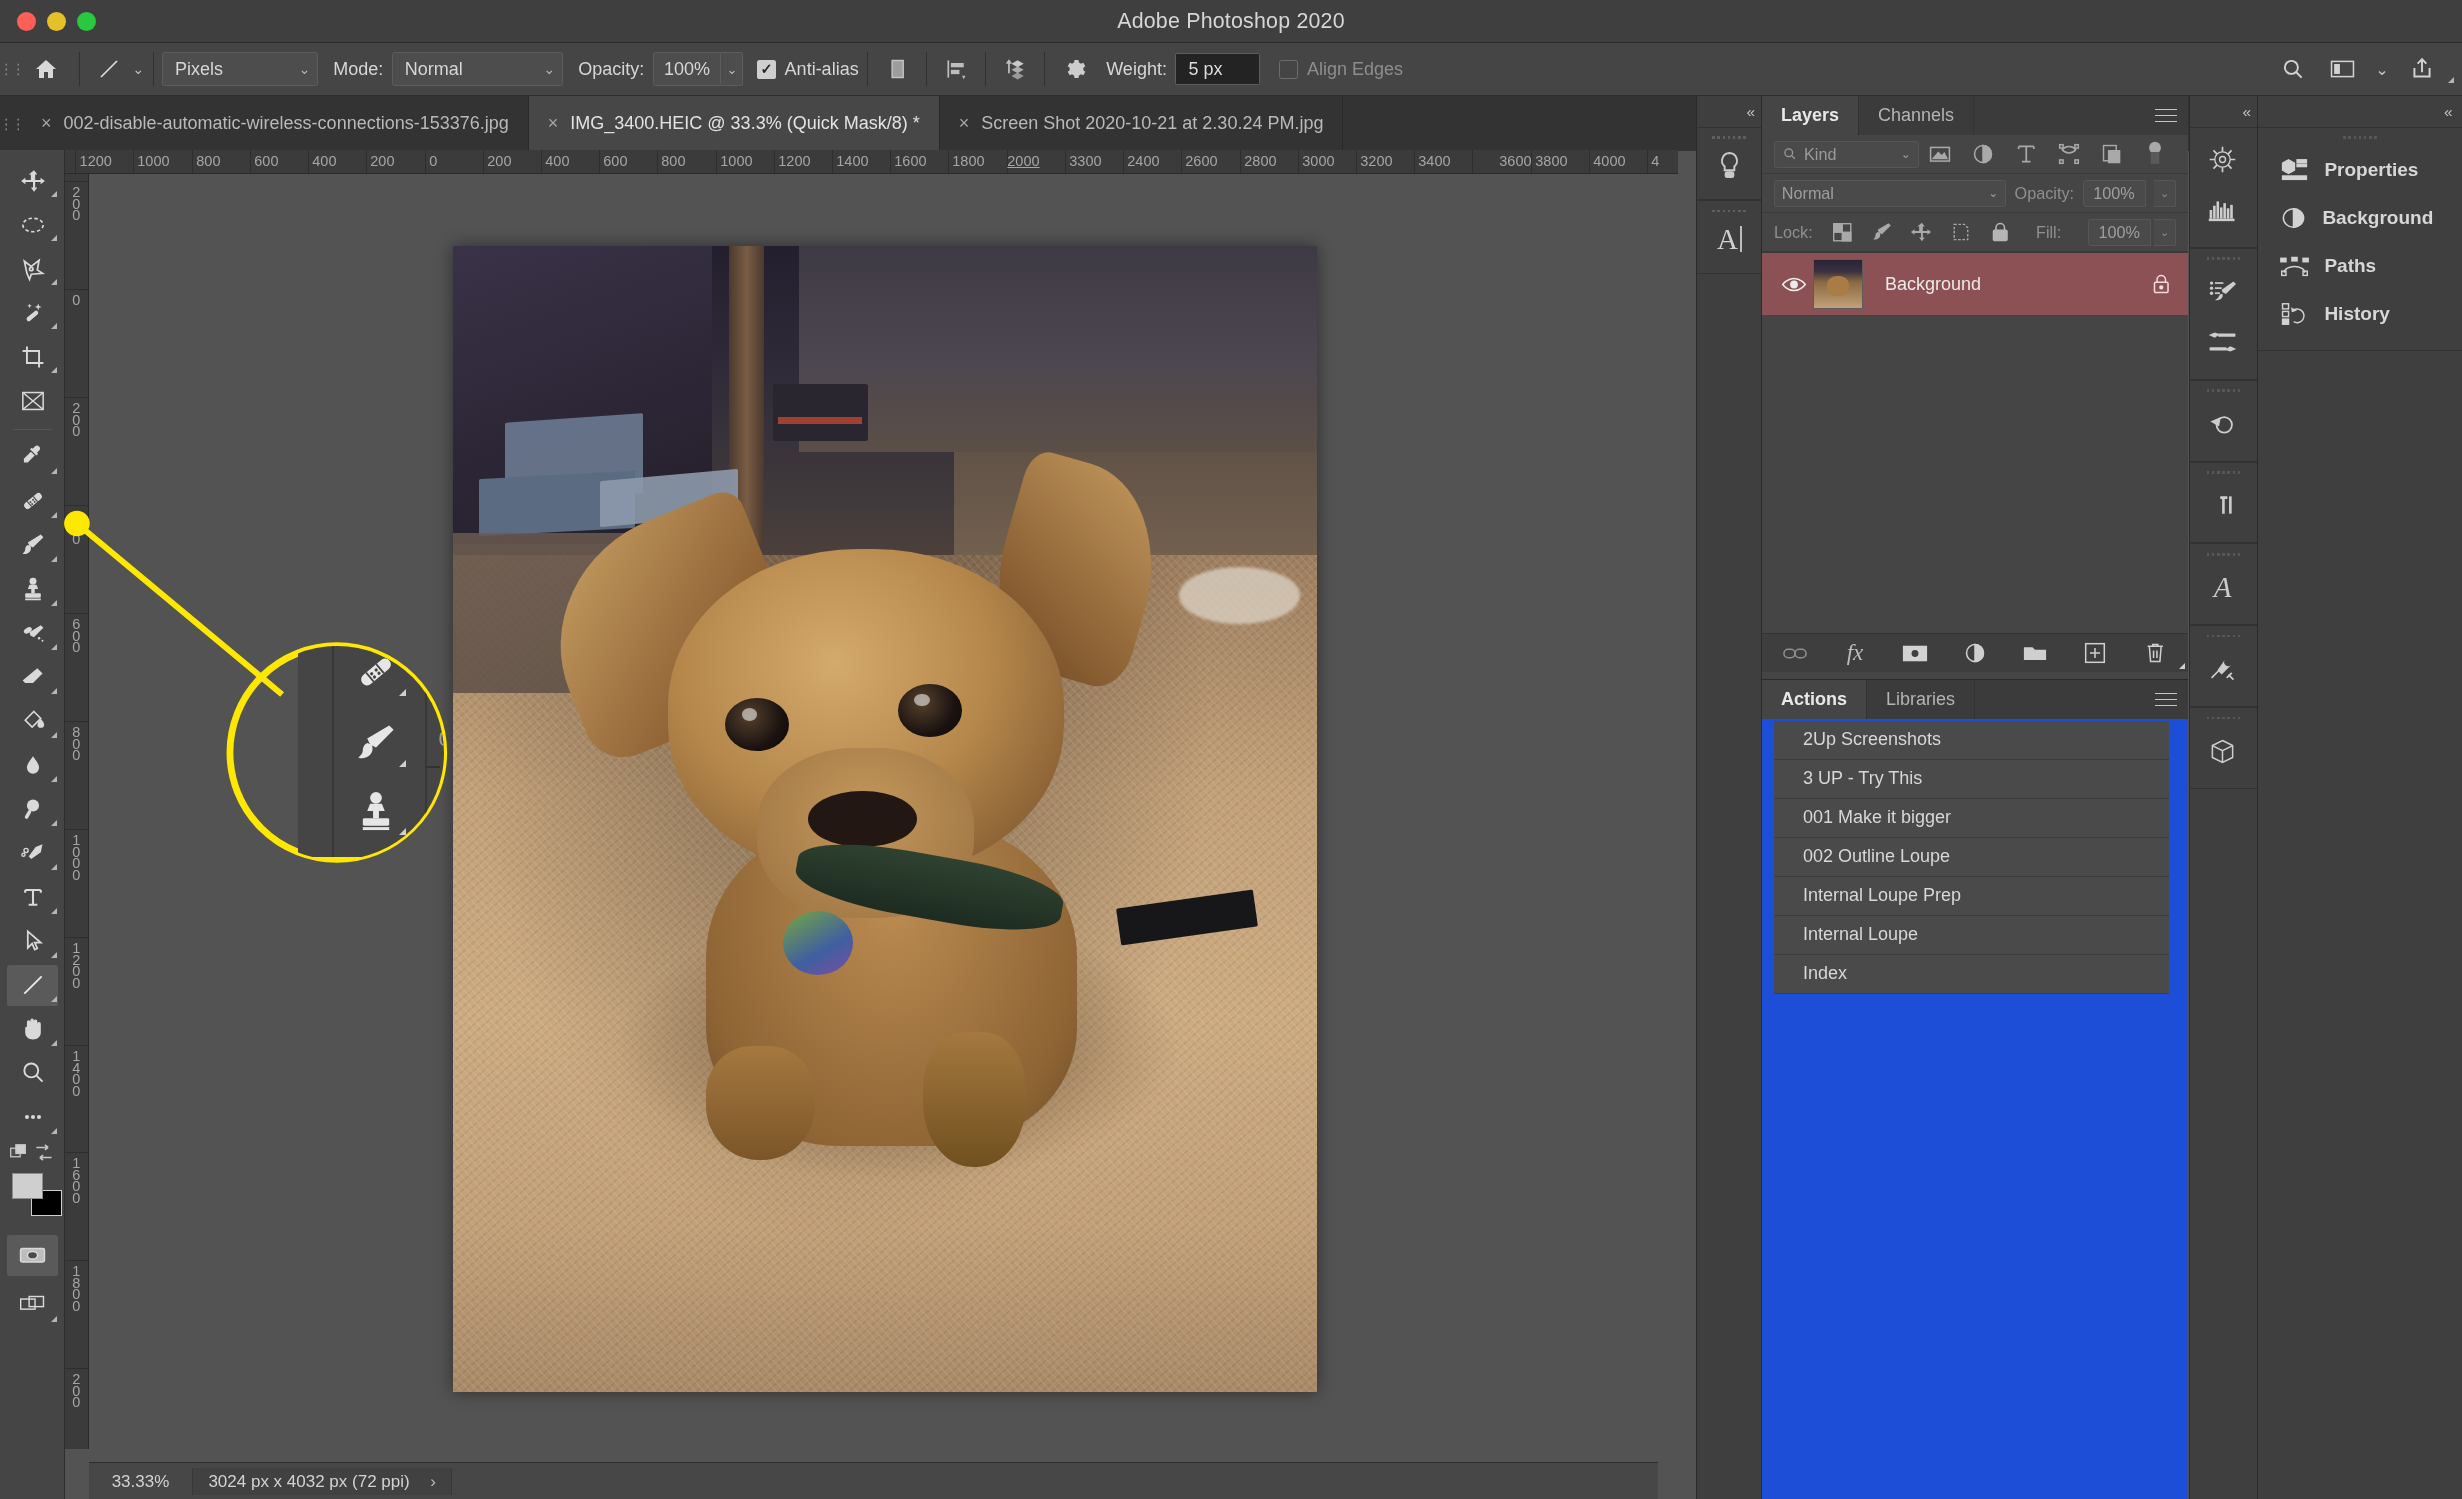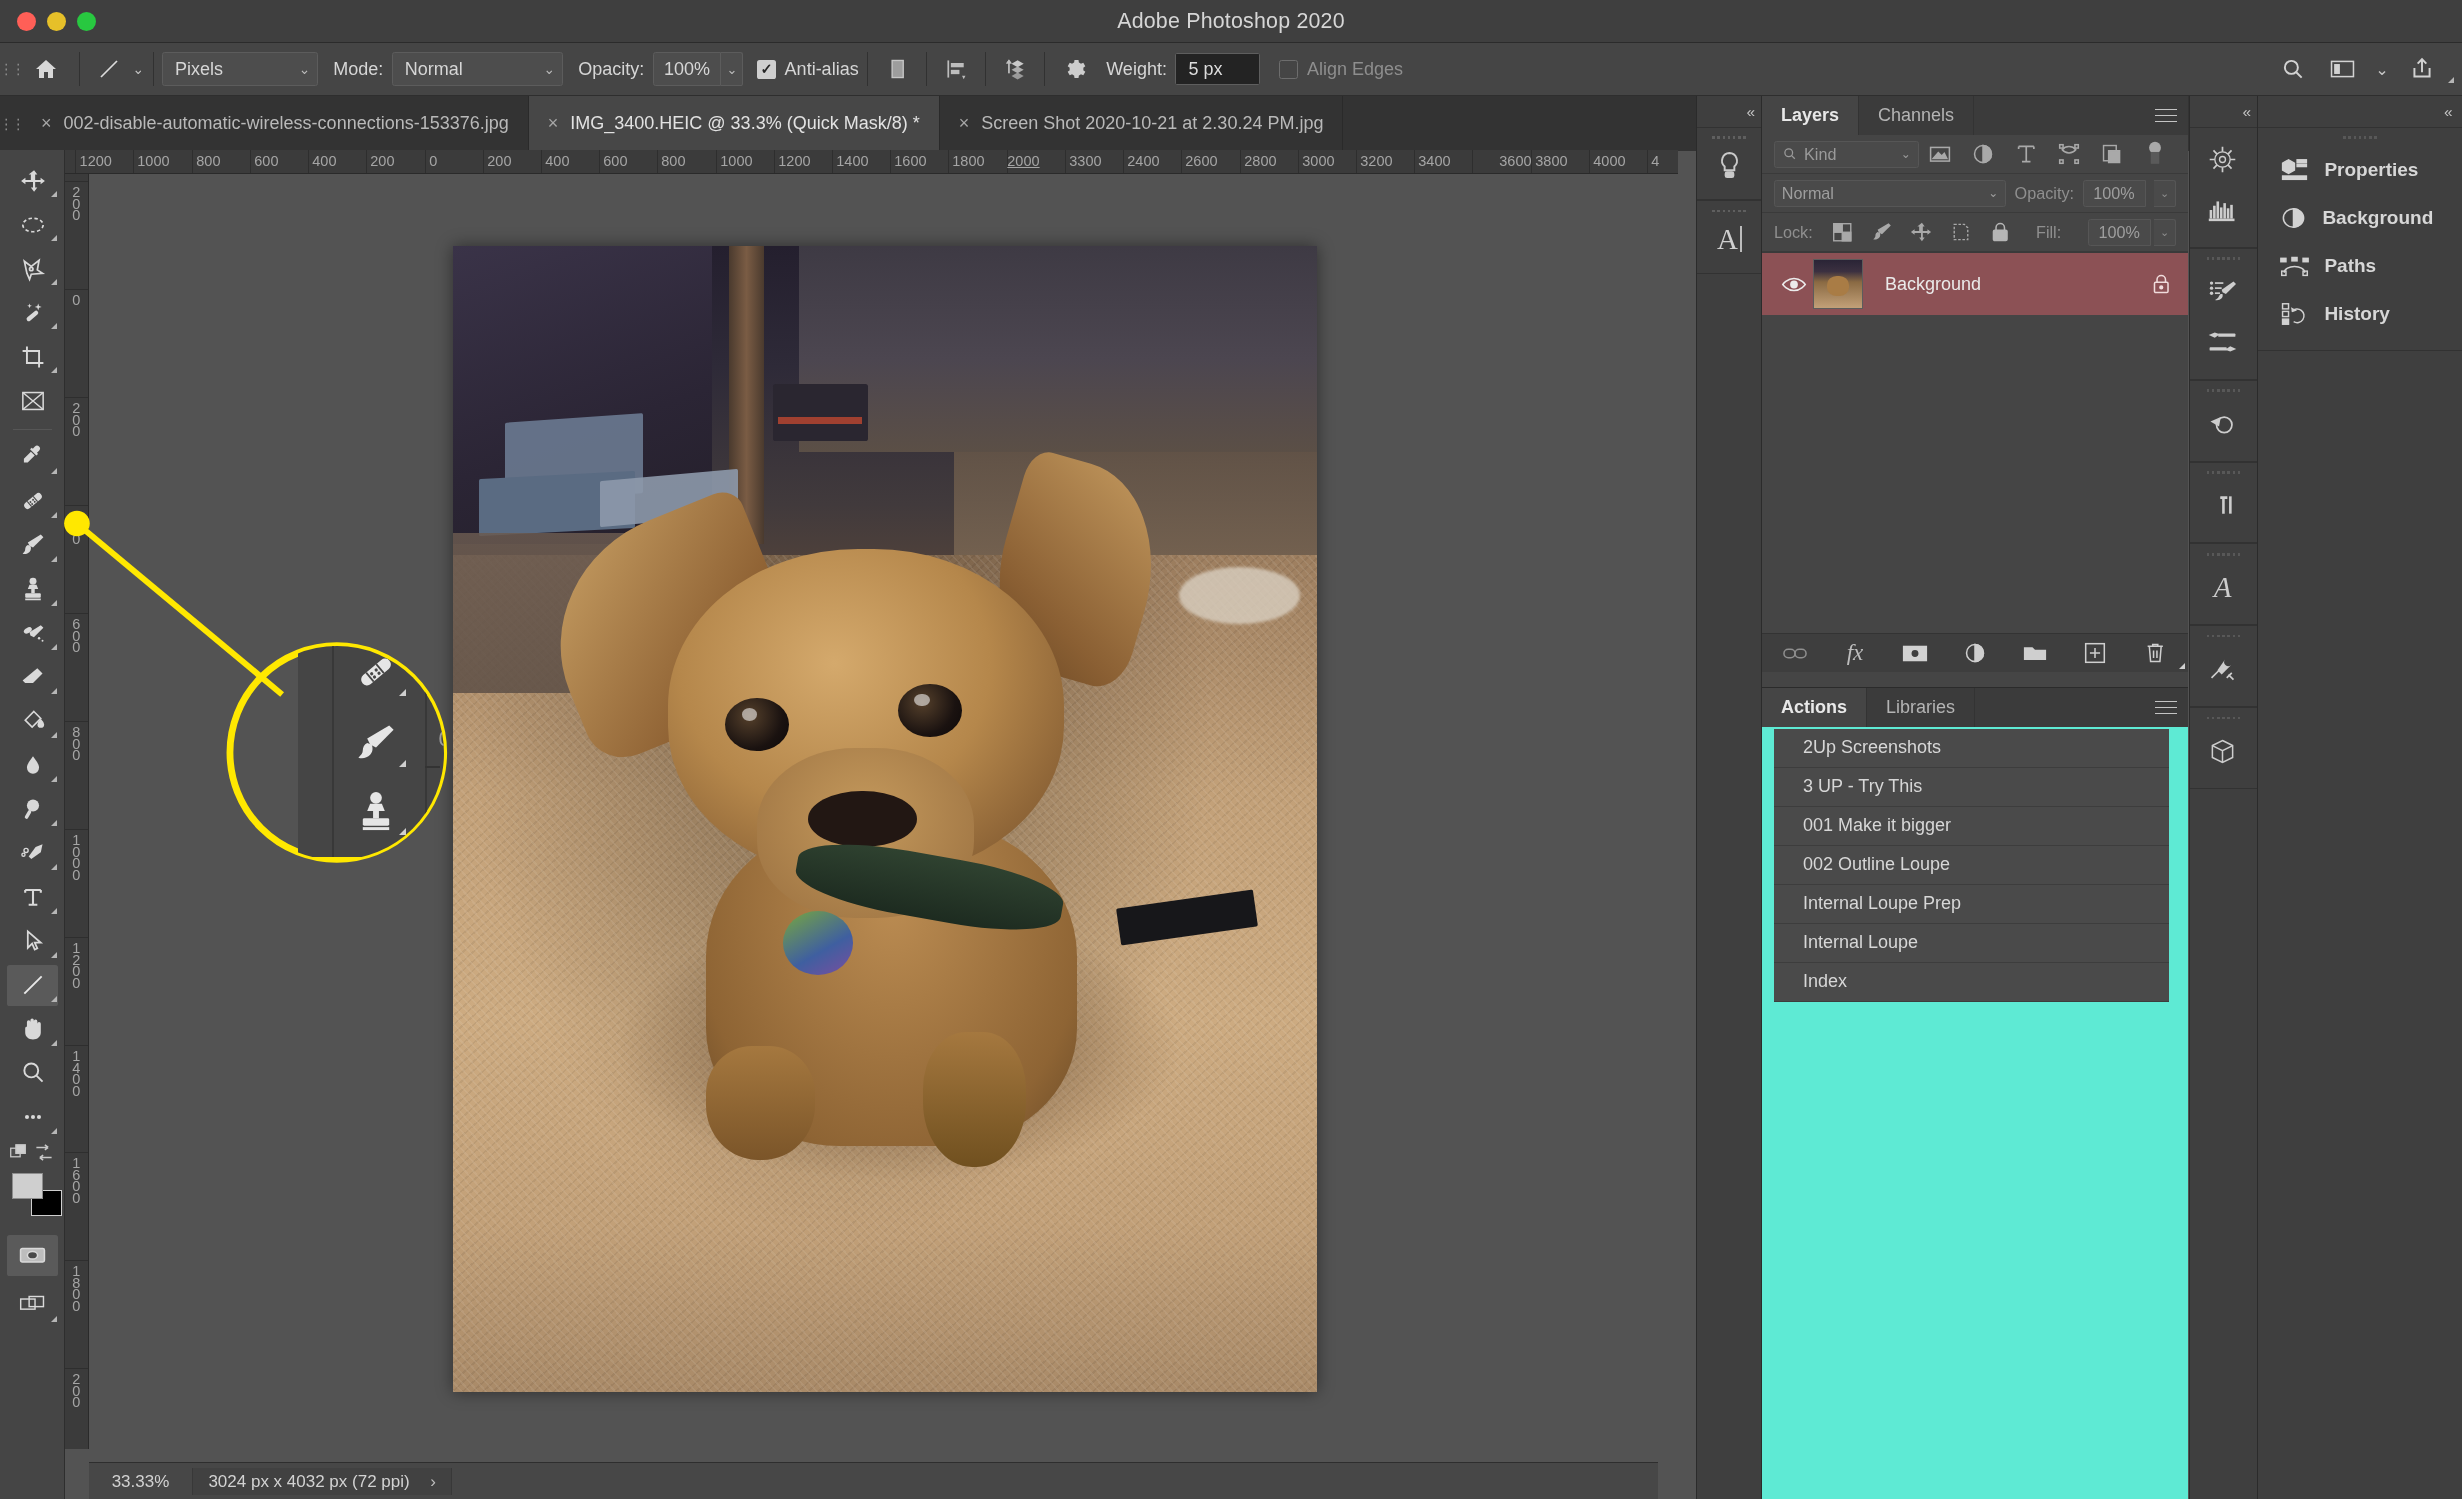--- a/index.html
+++ b/index.html
@@ -289,22 +289,22 @@
   .layer-thumb { width:50px; height:50px; border:1.7px solid #5c5c5c; overflow:hidden; position:relative;
                  background:#6b5138; }
   .layer-name { flex:1; padding-left:22px; color:#eaeaea; font-size:18px; }
   .layer-lock { width:39px; display:flex; align-items:center; justify-content:center; }
   .panel-btnrow { position:absolute; left:0; right:0; bottom:0; height:39px; background:#3e3e3e;
                   border-top:0.9px solid #333; display:flex; align-items:center;
                   justify-content:center; gap:26px; }
   .pb { width:34px; height:34px; display:flex; align-items:center; justify-content:center; }
 
   .layers-panel { position:absolute; left:0; right:0; top:0; height:576px; }
-  .actions-panel { position:absolute; left:0; right:0; top:583px; bottom:0; background:#5eead4;
-                   border-top:0.9px solid #2b2b2b;margin-top:8px; }
+  .actions-panel { position:absolute; left:0; right:0; top:583px; bottom:0; background:#1d4ed8;
+                   border-top:0.9px solid #2b2b2b; }
   .action-list { padding:1.7px 0 0 0; }
   .action-item { height:39px; display:flex; align-items:center; padding-left:29px;
                  font-size:18px; color:#d7d7d7; background:#4a4a4a;
                  border-bottom:0.9px solid #3d3d3d; margin:0 19px 0 12px; }
 
   .rail-right { position:absolute; right:0; top:96px; width:274px; bottom:0;
                 background:#3f3f3f; border-left:0.9px solid #2b2b2b; }
   .rr-hdr { height:31px; display:flex; align-items:center; justify-content:flex-end;
             padding-right:12px; color:#c6c6c6; font-size:15.4px; letter-spacing:-2.6px; }
   .rr-group { border-top:0.9px solid #323232; border-bottom:0.9px solid #323232; padding:6.8px 0 12px; }

